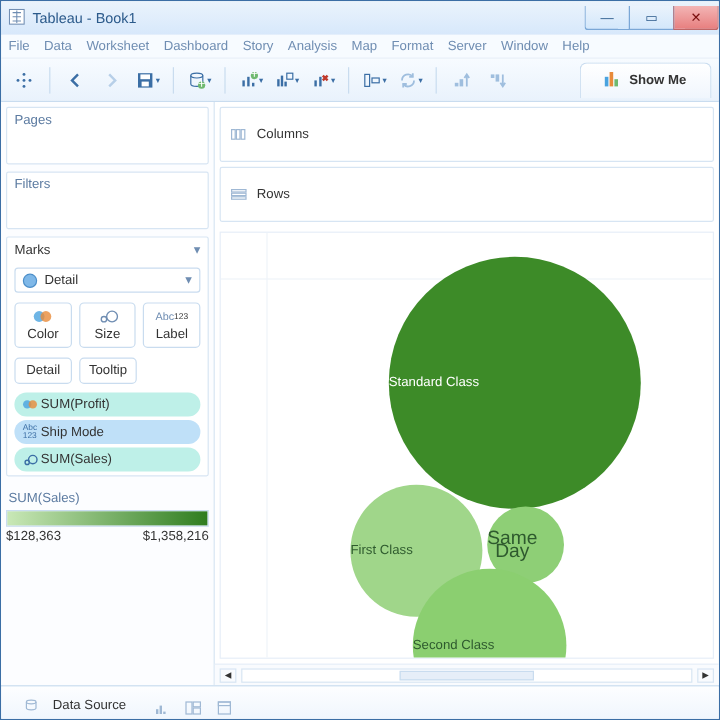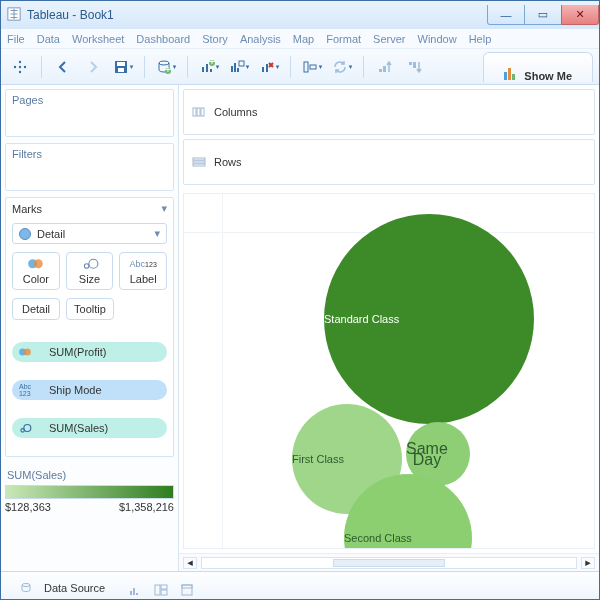--- a/index.html
+++ b/index.html
@@ -19,38 +19,38 @@
   
   .menubar { height: 20px; background: #f7fbff; display:flex; align-items:center; padding: 0 6px; gap: 12px; color:#6f8db2; border-bottom:1px solid #e6eef8; }
   .menubar span { color:#6f8db2; cursor:default; }
 
   
   .toolbar { height: 36px; background: linear-gradient(#f7fbff,#e9f2fc); border-bottom:1px solid #c9dcef; display:flex; align-items:center; padding:0 6px; gap:4px; }
   .tbtn { width:26px; height:26px; display:flex; align-items:center; justify-content:center; color:#3b6ea5; border-radius:3px; }
   .tbtn svg { width:16px; height:16px; }
   .tsep { width:1px; height:22px; background:#c9dcef; margin:0 4px; }
   .dropdown-arrow { font-size:7px; color:#3b6ea5; margin-left:1px; }
-  .showme { margin-left:auto; background: linear-gradient(#fff,#f0f6fd); border:1px solid #c9dcef; border-bottom:none; border-radius:6px 6px 0 0; height:30px; padding:0 20px; display:flex; align-items:flex-end; gap:8px; font-weight:bold; font-size:12px; color:#333; }
+  .showme { margin-left:auto; background: linear-gradient(#fff,#f0f6fd); border:1px solid #c9dcef; border-bottom:none; border-radius:6px 6px 0 0; height:30px; padding:0 20px; display:flex; align-items:center; gap:8px; font-weight:bold; font-size:12px; color:#333; }
   .showme .bars span{ display:inline-block; width:3px; margin-right:1px;}
 
   
   .main { flex:1; display:flex; background:#fff; overflow:hidden; }
 
   
   .left { width:178px; border-right:1px solid #d7e5f3; display:flex; flex-direction:column; padding:4px; gap:6px; background:#fcfdff; overflow:hidden;}
   .card { border:1px solid #d7e5f3; border-radius:2px; background:#fff; }
   .card-head { padding:4px 6px; color:#5c7ba1; }
   .card-body { padding:4px 6px; min-height:26px; }
   .marks-head { display:flex; align-items:center; justify-content:space-between; padding:4px 6px; color:#5c7ba1;}
   .marks-select { margin:4px 6px; border:1px solid #c9dcef; border-radius:3px; padding:3px 6px; display:flex; align-items:center; gap:6px; }
   .marks-select .circ { width:12px; height:12px; border-radius:50%; background:#7fb8e8; border:1px solid #4d8fc9;}
   .marks-row { display:flex; gap:6px; padding:4px 6px; }
   .mbtn { flex:1; border:1px solid #c9dcef; border-radius:4px; padding:4px 2px; text-align:center; display:flex; flex-direction:column; align-items:center; gap:2px; }
   .mbtn .ic { width:18px; height:14px; display:flex; align-items:center; justify-content:center;}
-  .pill { display:flex; align-items:center; gap:17px; padding:3px 6px; border-radius:10px; margin:18px 6px; }
+  .pill { display:flex; align-items:center; gap:2px; padding:3px 6px; border-radius:10px; margin:3px 6px; }
   .pill .pic { width:14px; height:14px; display:flex; align-items:center; justify-content:center;}
   .pill.green { background:#bef0e8; }
   .pill.blue  { background:#bfe0f8; }
   .legend { padding:4px 0; }
   .legend .lh { padding:2px 2px; color:#5c7ba1; }
   .legend .grad { height:14px; background:linear-gradient(to right,#c9e8b7,#2f7d1f); border:1px solid #c9dcef; margin-top:2px;}
   .legend .range { display:flex; justify-content:space-between; font-size:10px; color:#555; margin-top:2px;}
 
   
   .right { flex:1; display:flex; flex-direction:column; }

